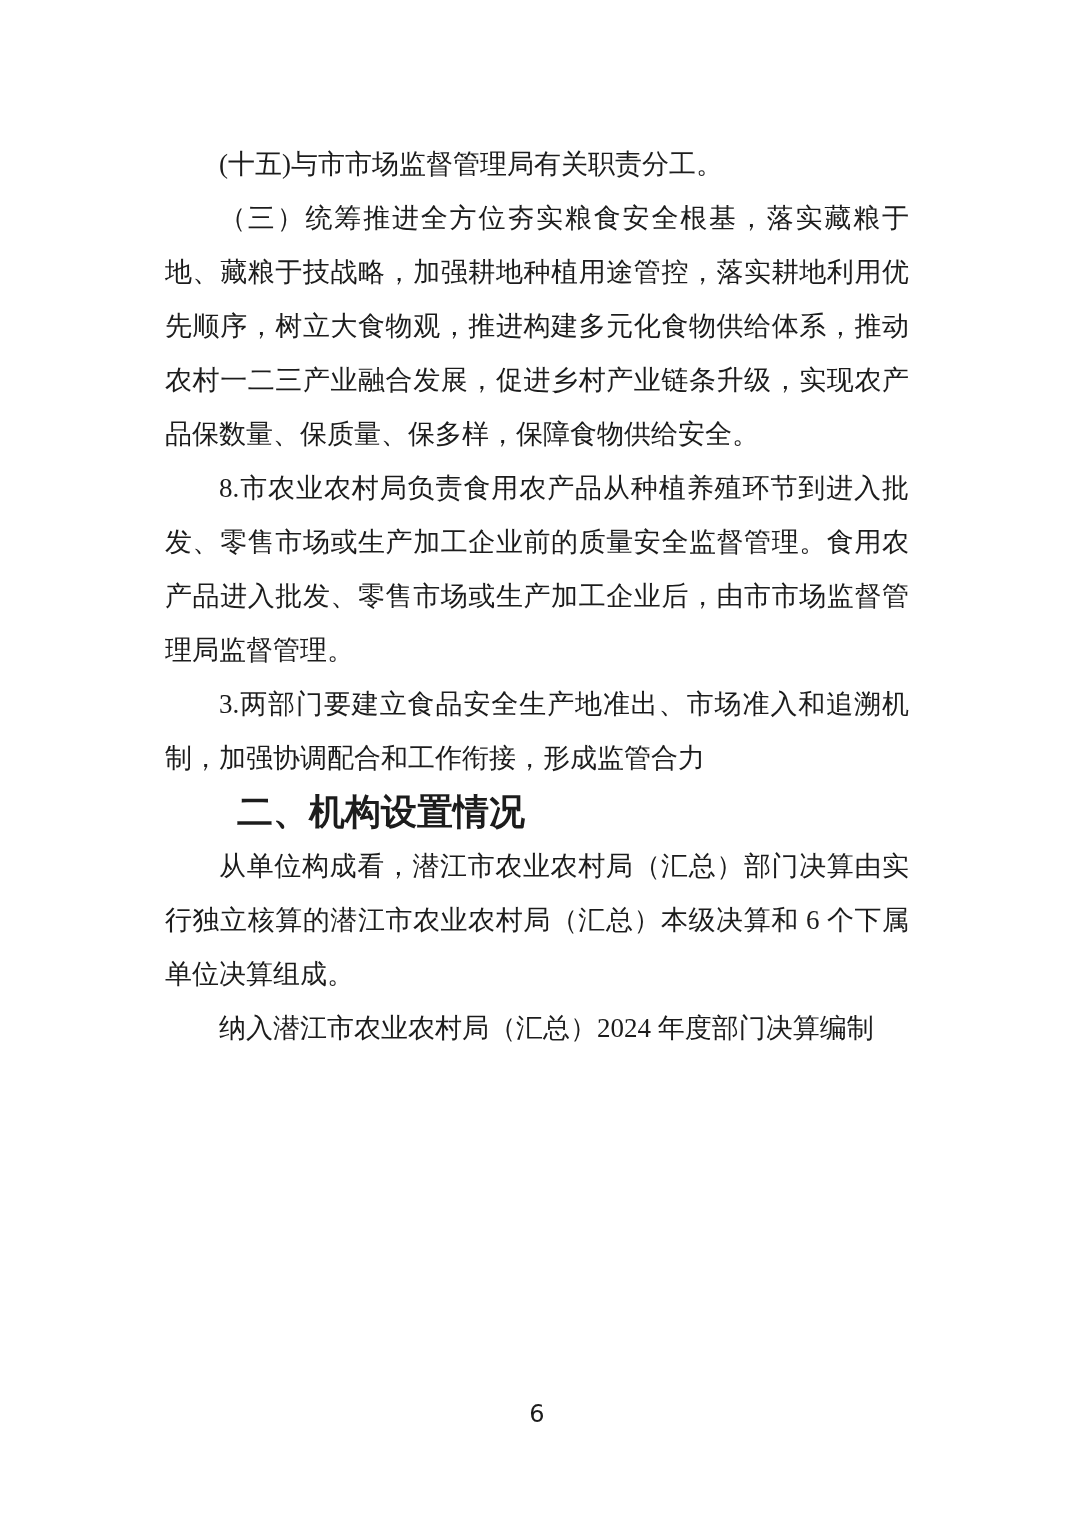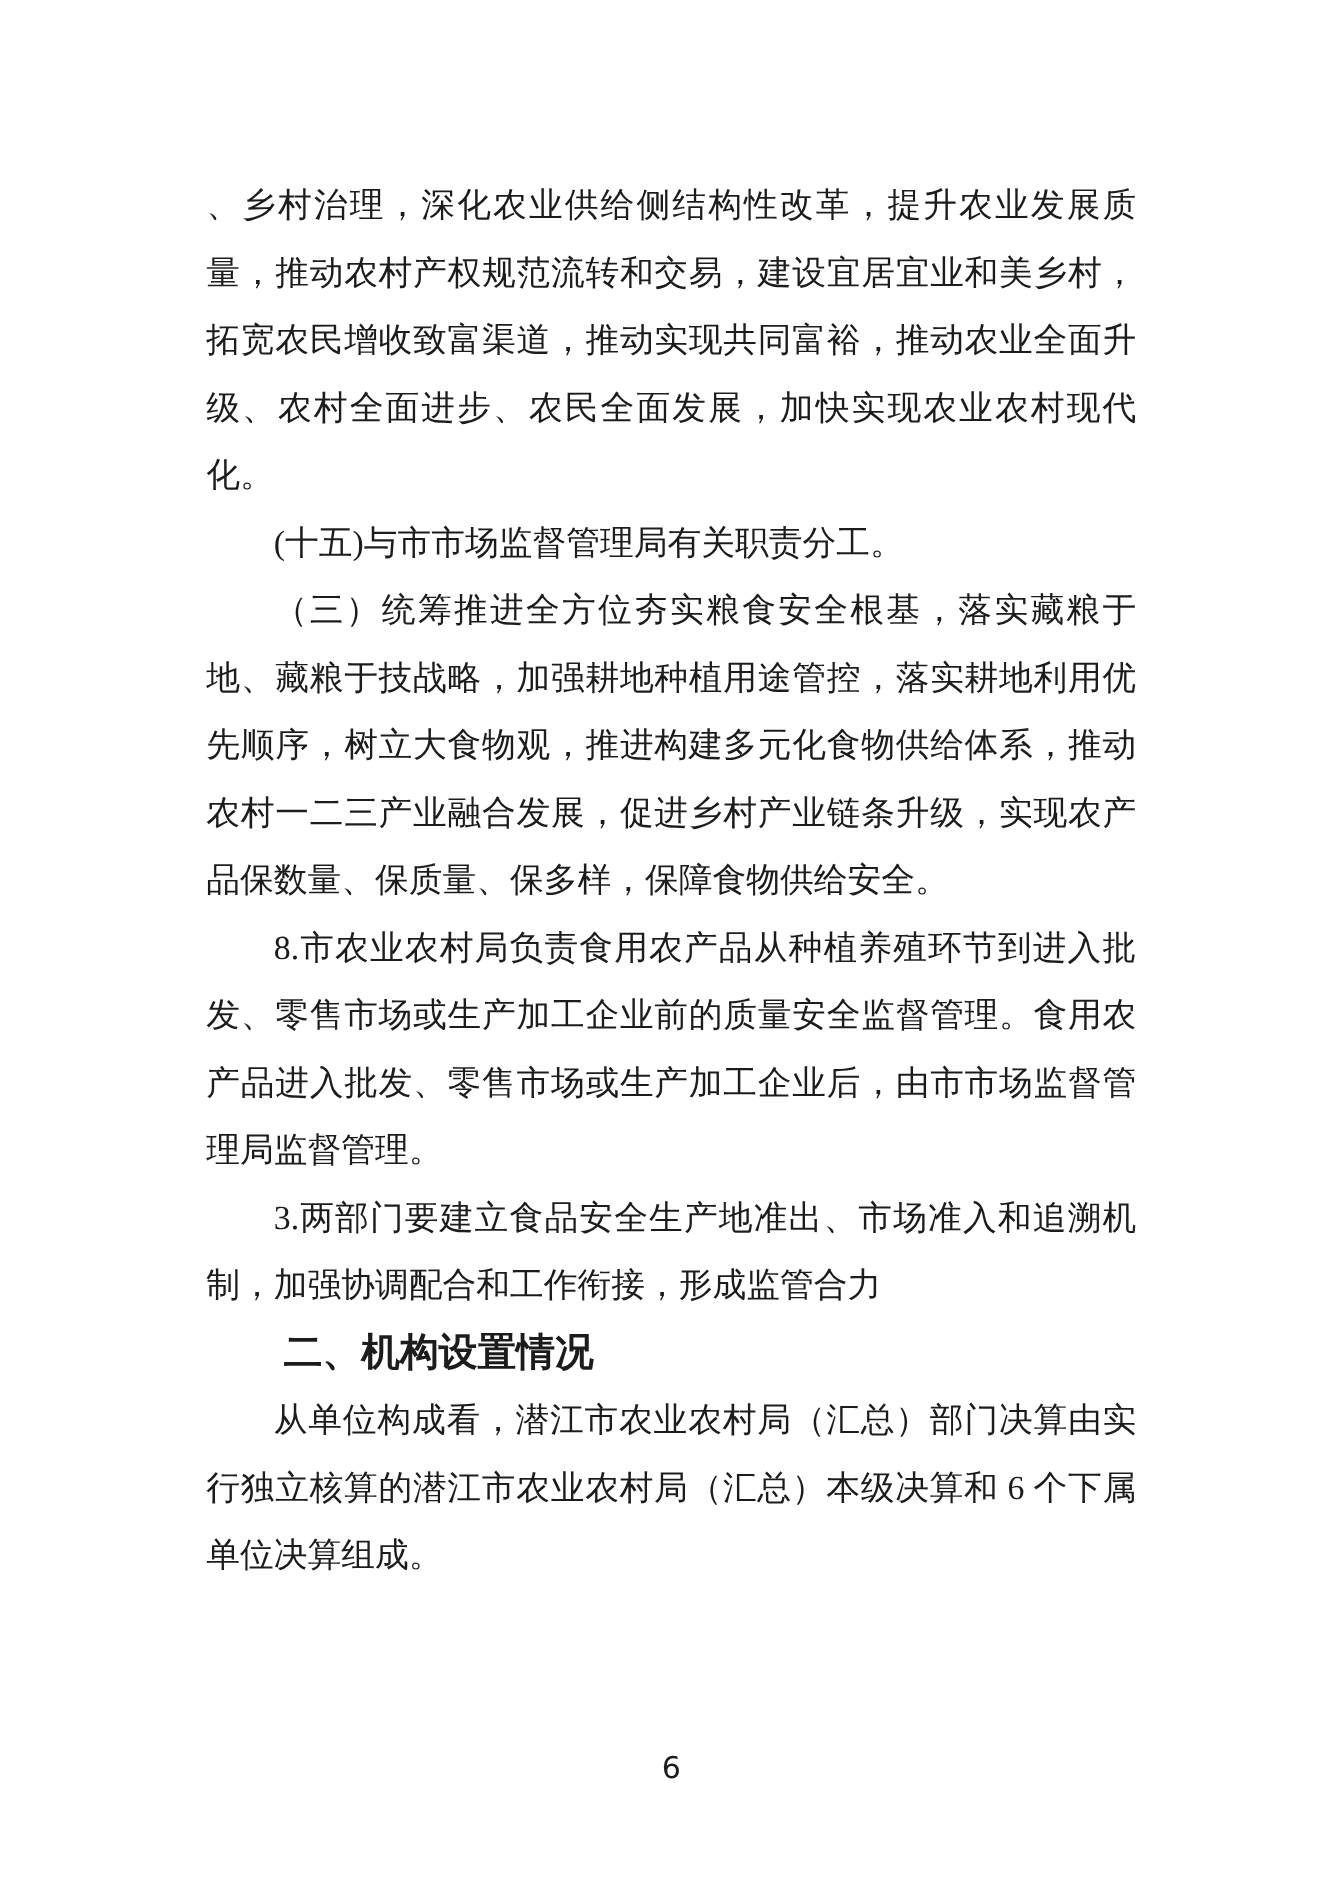--- a/index.html
+++ b/index.html
@@ -30,42 +30,42 @@
     text-align: justify;
     text-justify: inter-ideograph;
     word-break: break-all;
   }
   .content p.indent {
     text-indent: 2em;
   }
   .content p.heading {
     font-family: "Liberation Sans", "DejaVu Sans", sans-serif;
     font-weight: bold;
-    font-size: 31px;
+    font-size: 36px;
     text-indent: 2em;
     text-align: left;
   }
   .page-number {
     position: absolute;
     top: 1400px;
     left: 0;
     width: 100%;
     text-align: center;
     font-size: 24px;
     font-family: "DejaVu Sans", "Liberation Sans", sans-serif;
     color: #1c1c1c;
   }
 </style>
 </head>
 <body>
 
 <div class="page">
   <div class="content">
-    <p>、乡村治理，深化农业供给侧结构性改革，提升农业发展质量，推动农村产权规范流转和交易，建设宜居宜业和美乡村，拓宽农民增收致富渠道，推动实现共同富裕，推动农业全面升级、农村全面进步、农民全面发展，加快实现农业农村现代化。</p>
     <p class="indent">(十五)与市市场监督管理局有关职责分工。</p>
     <p class="indent">（三）统筹推进全方位夯实粮食安全根基，落实藏粮于地、藏粮于技战略，加强耕地种植用途管控，落实耕地利用优先顺序，树立大食物观，推进构建多元化食物供给体系，推动农村一二三产业融合发展，促进乡村产业链条升级，实现农产品保数量、保质量、保多样，保障食物供给安全。</p>
     <p class="indent">8.市农业农村局负责食用农产品从种植养殖环节到进入批发、零售市场或生产加工企业前的质量安全监督管理。食用农产品进入批发、零售市场或生产加工企业后，由市市场监督管理局监督管理。</p>
     <p class="indent">3.两部门要建立食品安全生产地准出、市场准入和追溯机制，加强协调配合和工作衔接，形成监管合力</p>
     <p class="heading">二、机构设置情况</p>
     <p class="indent">从单位构成看，潜江市农业农村局（汇总）部门决算由实行独立核算的潜江市农业农村局（汇总）本级决算和 6 个下属单位决算组成。</p>
+    <p class="indent">纳入潜江市农业农村局（汇总）2024 年度部门决算编制</p>
   </div>
   <div class="page-number">6</div>
 </div>
 
 </body></html>

